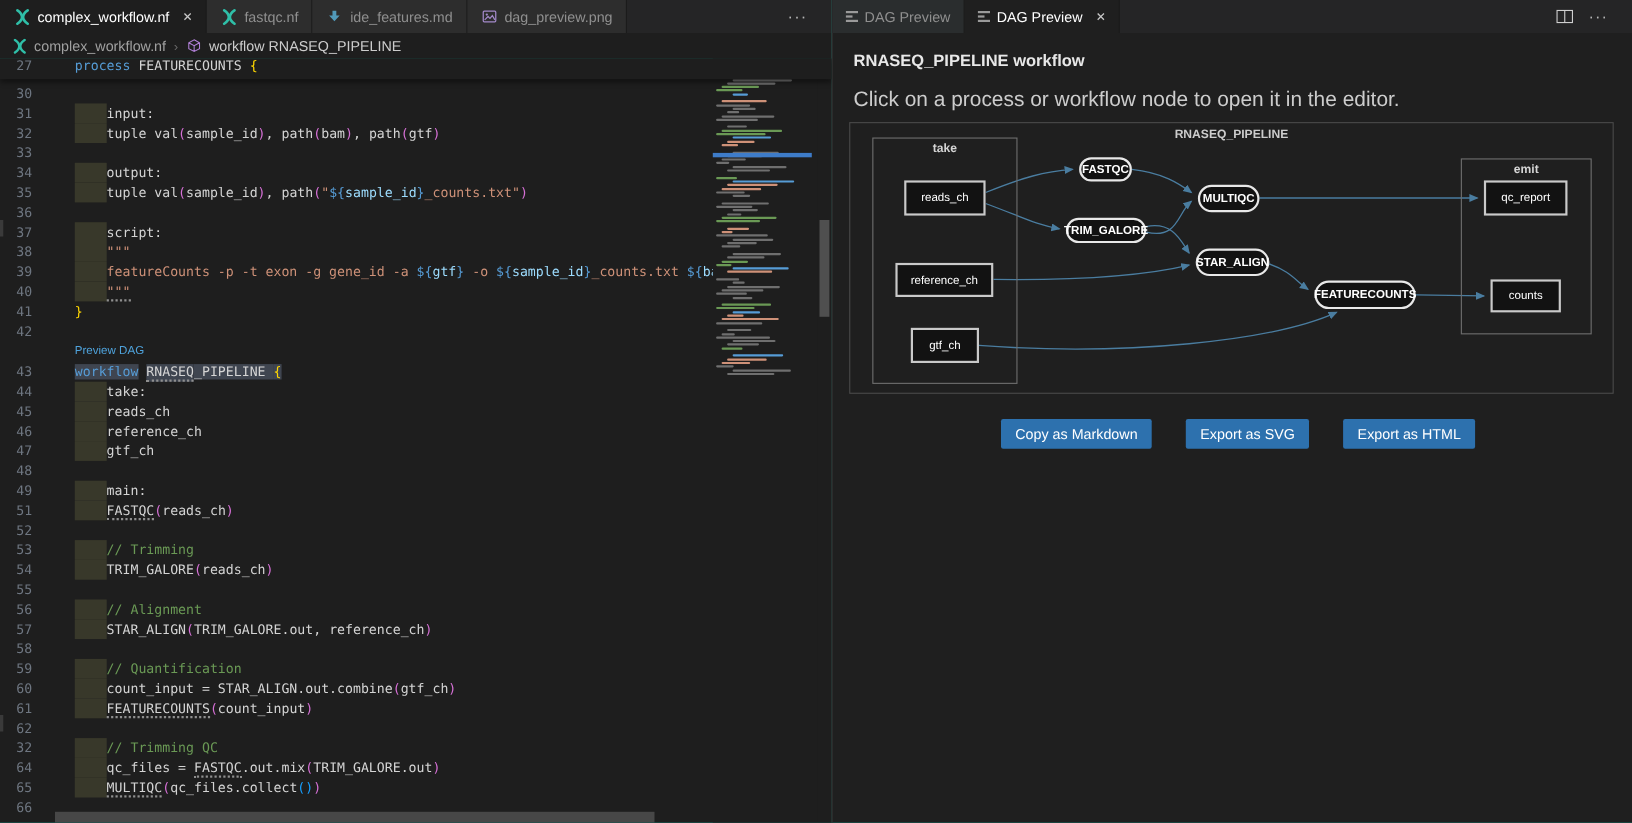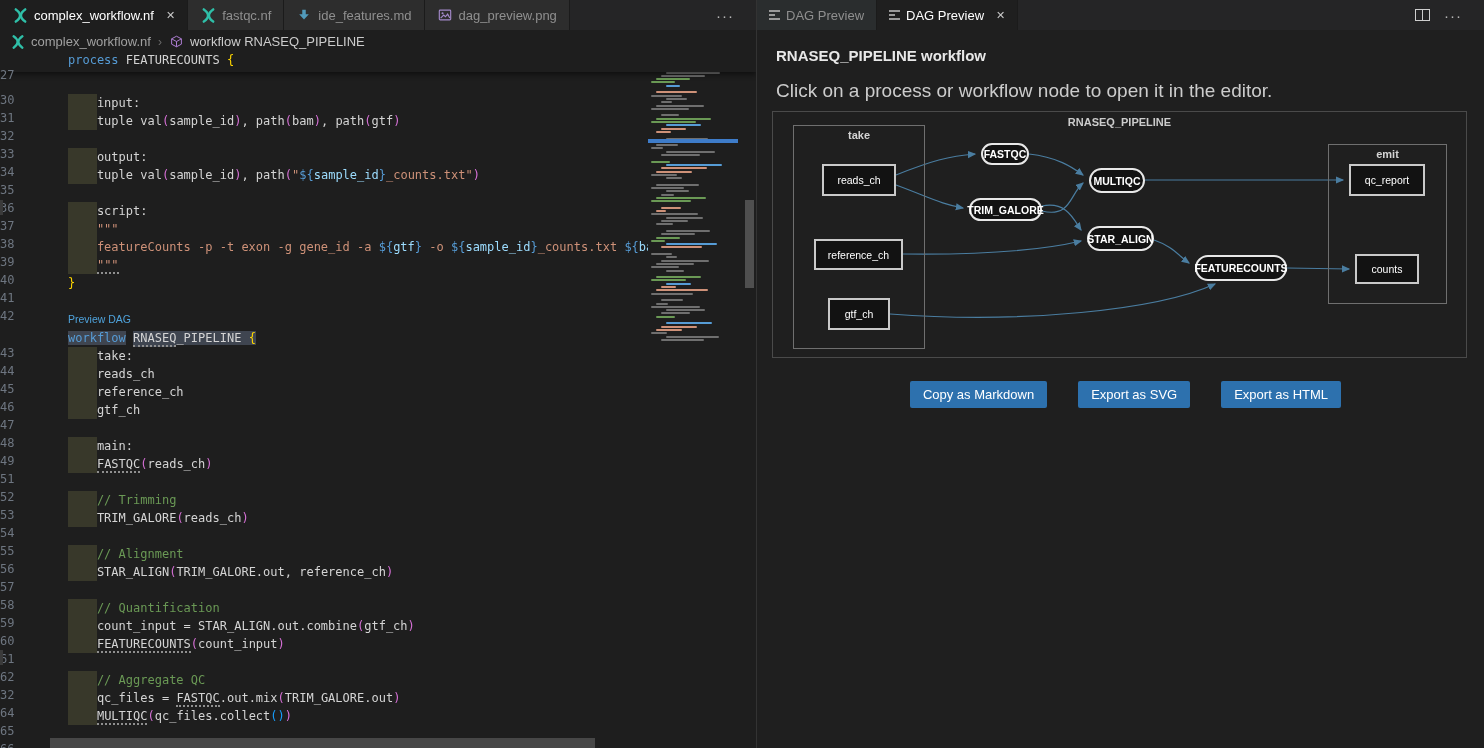--- a/index.html
+++ b/index.html
@@ -23,21 +23,21 @@
   .breadcrumb .sep { color:#6a6a6a; font-size:12px; padding:0 2px; }
   .breadcrumb .crumb-symbol { color:#cccccc; }
 
   #editor { position:absolute; left:0; top:53px; width:756px; height:695px; overflow:hidden;
     background:#1e1e1e; font-family:"DejaVu Sans Mono", monospace; font-size:12px; }
   .sticky-row { position:absolute; left:0; top:0; width:756px; height:19px; background:#1e1e1e;
     box-shadow:0 3px 5px rgba(0,0,0,0.45); z-index:5; }
   #code-lines { position:absolute; left:0; top:23px; width:648px; }
   .code-row { position:relative; height:18px; line-height:18px; white-space:pre; }
   .code-row.lens { height:19px; line-height:19px; }
-  .ln { position:absolute; left:0; top:15px; width:44px; text-align:left; color:#6e7681; }
+  .ln { position:absolute; left:0; top:0; width:44px; text-align:center; color:#6e7681; }
   .code-text { position:absolute; left:68px; top:0; }
   .lens-text { position:absolute; left:68px; top:0; font-family:"Liberation Sans",sans-serif;
     font-size:10.5px; color:#4fa3dc; cursor:pointer; }
   .indent-block { position:absolute; left:68px; top:0; width:29px; height:18px; background:#38382a; }
 
   .tk-t { color:#d4d4d4; } .tk-kw { color:#569cd6; } .tk-c { color:#6a9955; }
   .tk-s { color:#ce9178; } .tk-p { color:#d670d6; } .tk-y { color:#ffd700; }
   .tk-b { color:#179fff; } .tk-v { color:#9cdcfe; }
   .tk-hl { background:#3f4550; }
   .tk-hint { border-bottom:2px dotted #8f8f8f; }
@@ -187,21 +187,21 @@
           <div class="code-row"><div class="indent-block"></div><span class="ln">53</span><span class="code-text"><span class="tk-c">    // Trimming</span></span></div>
           <div class="code-row"><div class="indent-block"></div><span class="ln">54</span><span class="code-text"><span class="tk-t">    TRIM_GALORE</span><span class="tk-p">(</span><span class="tk-t">reads_ch</span><span class="tk-p">)</span></span></div>
           <div class="code-row"><span class="ln">55</span><span class="code-text"></span></div>
           <div class="code-row"><div class="indent-block"></div><span class="ln">56</span><span class="code-text"><span class="tk-c">    // Alignment</span></span></div>
           <div class="code-row"><div class="indent-block"></div><span class="ln">57</span><span class="code-text"><span class="tk-t">    STAR_ALIGN</span><span class="tk-p">(</span><span class="tk-t">TRIM_GALORE.out, reference_ch</span><span class="tk-p">)</span></span></div>
           <div class="code-row"><span class="ln">58</span><span class="code-text"></span></div>
           <div class="code-row"><div class="indent-block"></div><span class="ln">59</span><span class="code-text"><span class="tk-c">    // Quantification</span></span></div>
           <div class="code-row"><div class="indent-block"></div><span class="ln">60</span><span class="code-text"><span class="tk-t">    count_input = STAR_ALIGN.out.combine</span><span class="tk-p">(</span><span class="tk-t">gtf_ch</span><span class="tk-p">)</span></span></div>
           <div class="code-row"><div class="indent-block"></div><span class="ln">61</span><span class="code-text"><span class="tk-t">    </span><span class="tk-t tk-hint">FEATURECOUNTS</span><span class="tk-p">(</span><span class="tk-t">count_input</span><span class="tk-p">)</span></span></div>
           <div class="code-row"><span class="ln">62</span><span class="code-text"></span></div>
-          <div class="code-row"><div class="indent-block"></div><span class="ln">32</span><span class="code-text"><span class="tk-c">    // Aggregate QC</span></span></div>
+          <div class="code-row"><div class="indent-block"></div><span class="ln">32</span><span class="code-text"><span class="tk-c">    // Trimming QC</span></span></div>
           <div class="code-row"><div class="indent-block"></div><span class="ln">64</span><span class="code-text"><span class="tk-t">    qc_files = </span><span class="tk-t tk-hint">FASTQC</span><span class="tk-t">.out.mix</span><span class="tk-p">(</span><span class="tk-t">TRIM_GALORE.out</span><span class="tk-p">)</span></span></div>
           <div class="code-row"><div class="indent-block"></div><span class="ln">65</span><span class="code-text"><span class="tk-t">    </span><span class="tk-t tk-hint">MULTIQC</span><span class="tk-p">(</span><span class="tk-t">qc_files.collect</span><span class="tk-b">()</span><span class="tk-p">)</span></span></div>
           <div class="code-row"><span class="ln">66</span><span class="code-text"></span></div>
         </div>
       <div id="minimap">
           <div class="mm-line" style="top: 2px; left: 3px; width: 10px; background: rgb(111, 111, 111);"></div>
           <div class="mm-line" style="top: 5.3px; left: 18px; width: 47px; background: rgb(111, 111, 111);"></div>
           <div class="mm-line" style="top: 8.6px; left: 13px; width: 37px; background: rgb(111, 111, 111);"></div>
           <div class="mm-line" style="top: 15.2px; left: 3px; width: 17px; background: rgb(111, 111, 111);"></div>
           <div class="mm-line" style="top: 18.5px; left: 18px; width: 54px; background: rgb(111, 111, 111);"></div>

